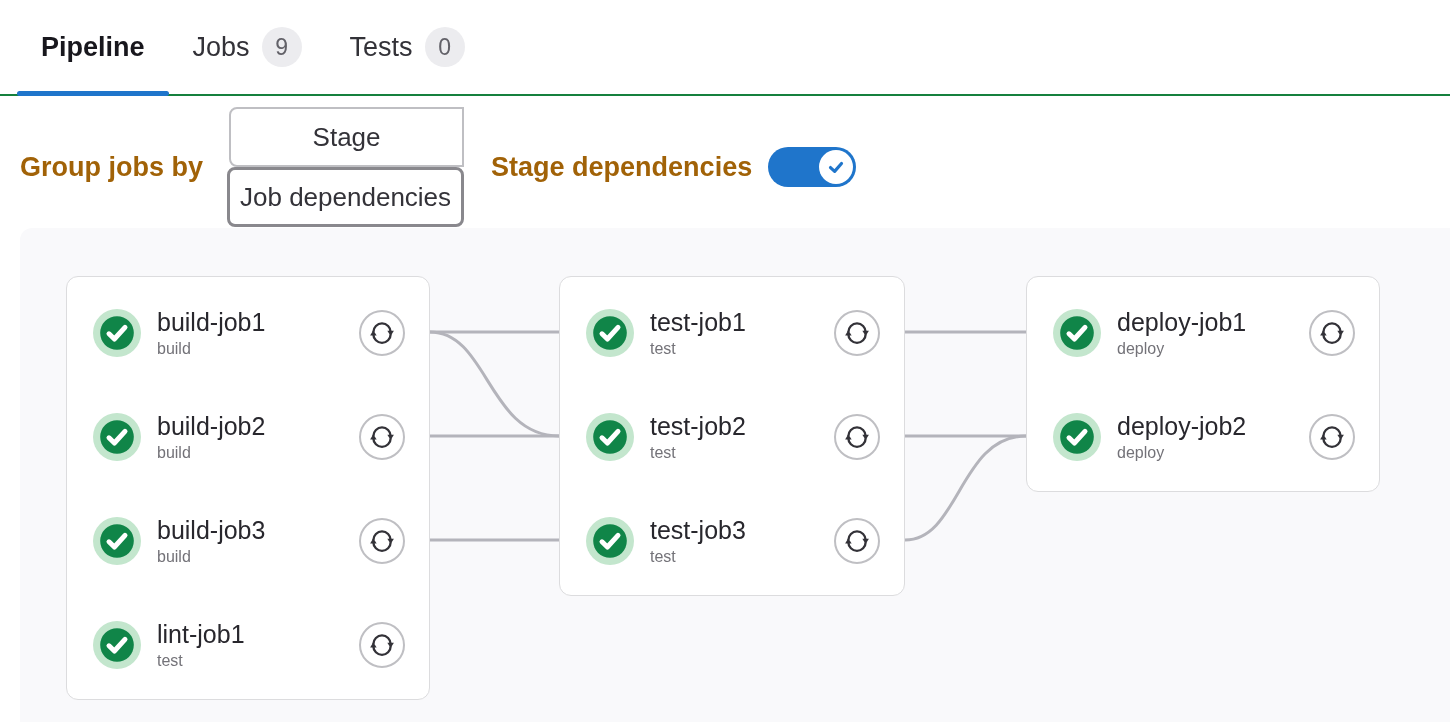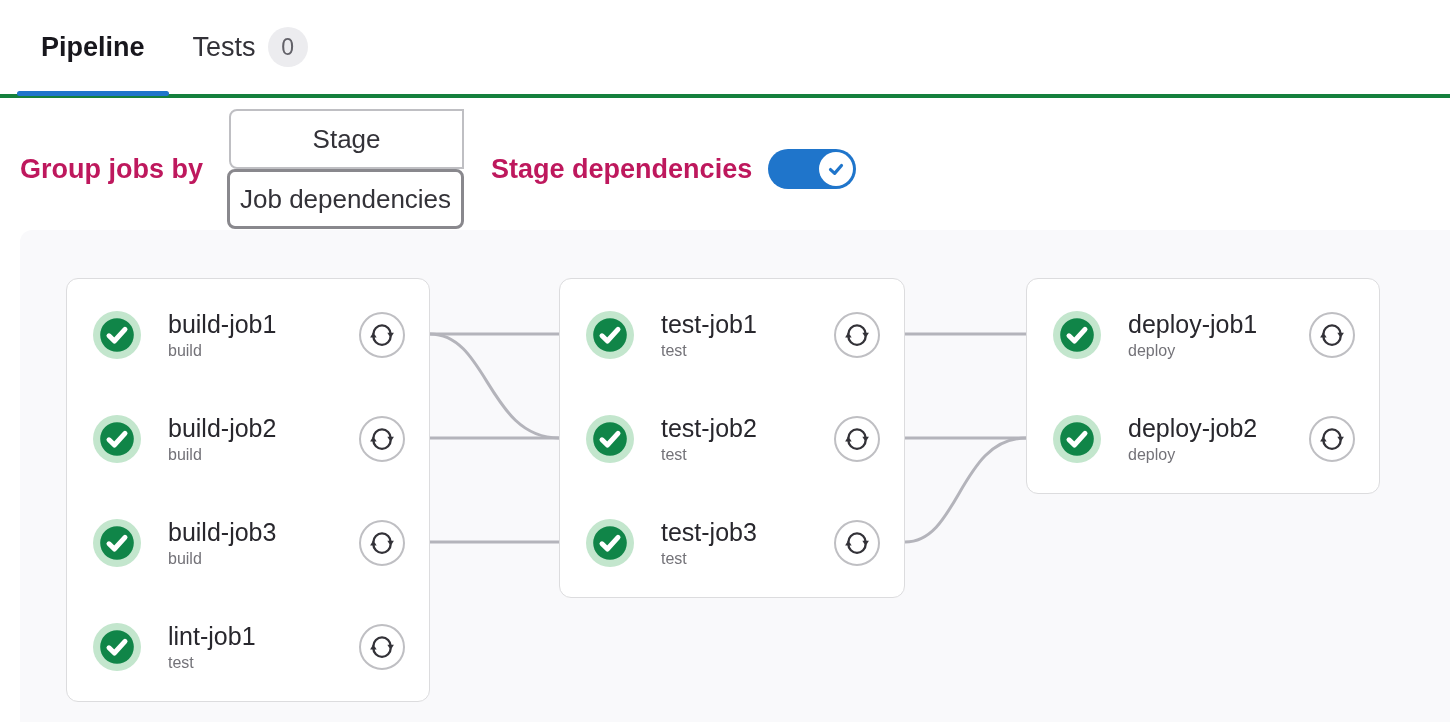--- a/index.html
+++ b/index.html
@@ -1,65 +1,69 @@
 <!DOCTYPE html>
 <html><head>
 <meta charset="utf-8">
 <style>
   * { margin:0; padding:0; box-sizing:border-box; }
   html,body { width:1450px; height:722px; overflow:hidden; background:#ffffff;
     font-family:"Liberation Sans", sans-serif; color:#333238; }
 
   
-  .tabs { display:flex; align-items:stretch; padding-left:17px; border-bottom:4px solid #15803d; }
+  .tabs { display:flex; align-items:stretch; padding-left:17px; border-bottom:2px solid #15803d; }
   .tab { height:94px; display:flex; align-items:center; gap:12px; padding:0 24px;
          position:relative; font-size:27px; color:#333238; cursor:pointer; }
   .tab.active { font-weight:700; color:#18171d; }
   .tab.active::after { content:""; position:absolute; left:0; right:0; bottom:-2px;
          height:5px; background:#1f75cb; border-radius:3px; }
   .badge { min-width:40px; height:40px; padding:0 10px; border-radius:20px; background:#ececef;
          color:#626168; font-size:23px; line-height:40px; text-align:center; }
 
   
   .controls { display:flex; align-items:center; margin:41px 20px 0 20px; height:60px; }
-  .group-label, .toggle-label { font-size:27px; font-weight:700; color:#be185d; }
+  .group-label, .toggle-label { font-size:27px; font-weight:700; color:#a16207; }
   .segmented { display:flex; margin-left:26px;flex-direction:column; }
   .segment { height:60px; font-size:26px; color:#333238; background:#ffffff;
          border:2px solid #bfbfc3; cursor:pointer; font-family:inherit; }
   .segment.first { border-radius:8px 0 0 8px; padding:0 30px; }
   .segment.selected { border:3px solid #89888d; border-radius:8px; padding:0 10px;
          margin-left:-2px; position:relative; z-index:1; }
   .toggle-label { margin-left:27px; }
   .toggle { margin-left:16px; width:88px; height:40px; border-radius:20px; border:none;
          background:#1f75cb; position:relative; cursor:pointer; }
   .knob { position:absolute; top:3px; right:3px; width:34px; height:34px; background:#fff;
          border-radius:50%; display:flex; align-items:center; justify-content:center; }
 
   
   .graph { position:relative; margin:31px 0 0 20px; width:1430px; height:560px;
          background:#f9f9fb; border-radius:12px 0 0 12px; }
   .links-layer { position:absolute; left:0; top:0; pointer-events:none; }
   .job-card { position:absolute; background:#ffffff; border:1px solid #dcdcde;
          border-radius:12px; padding:4px 0; }
   .job-row { height:104px; display:flex; align-items:center; padding:0 24px 0 26px; }
-  .job-link { display:flex; align-items:center; gap:27px; flex:1; text-decoration:none;
+  .job-link { display:flex; align-items:center; gap:16px; flex:1; text-decoration:none;
          color:inherit; cursor:pointer; }
   .job-text { display:flex; flex-direction:column; }
   .job-name { font-size:25px; line-height:1.15; color:#28272d; }
   .job-stage { font-size:16px; line-height:1.2; color:#737278; margin-top:3px; }
   .retry { width:46px; height:46px; border-radius:50%; border:2px solid #bfbfc3;
          background:#ffffff; display:flex; align-items:center; justify-content:center;
          cursor:pointer; flex:none; }
 </style>
 </head>
 <body>
 
 <nav class="tabs">
   <div class="tab active">
     <span>Pipeline</span>
+  </div>
+  <div class="tab">
+    <span>Jobs</span>
+    <span class="badge">9</span>
   </div>
   <div class="tab">
     <span>Tests</span>
     <span class="badge">0</span>
   </div>
 </nav>
 
 <div class="controls">
   <span class="group-label">Group jobs by</span>
   <div class="segmented">

